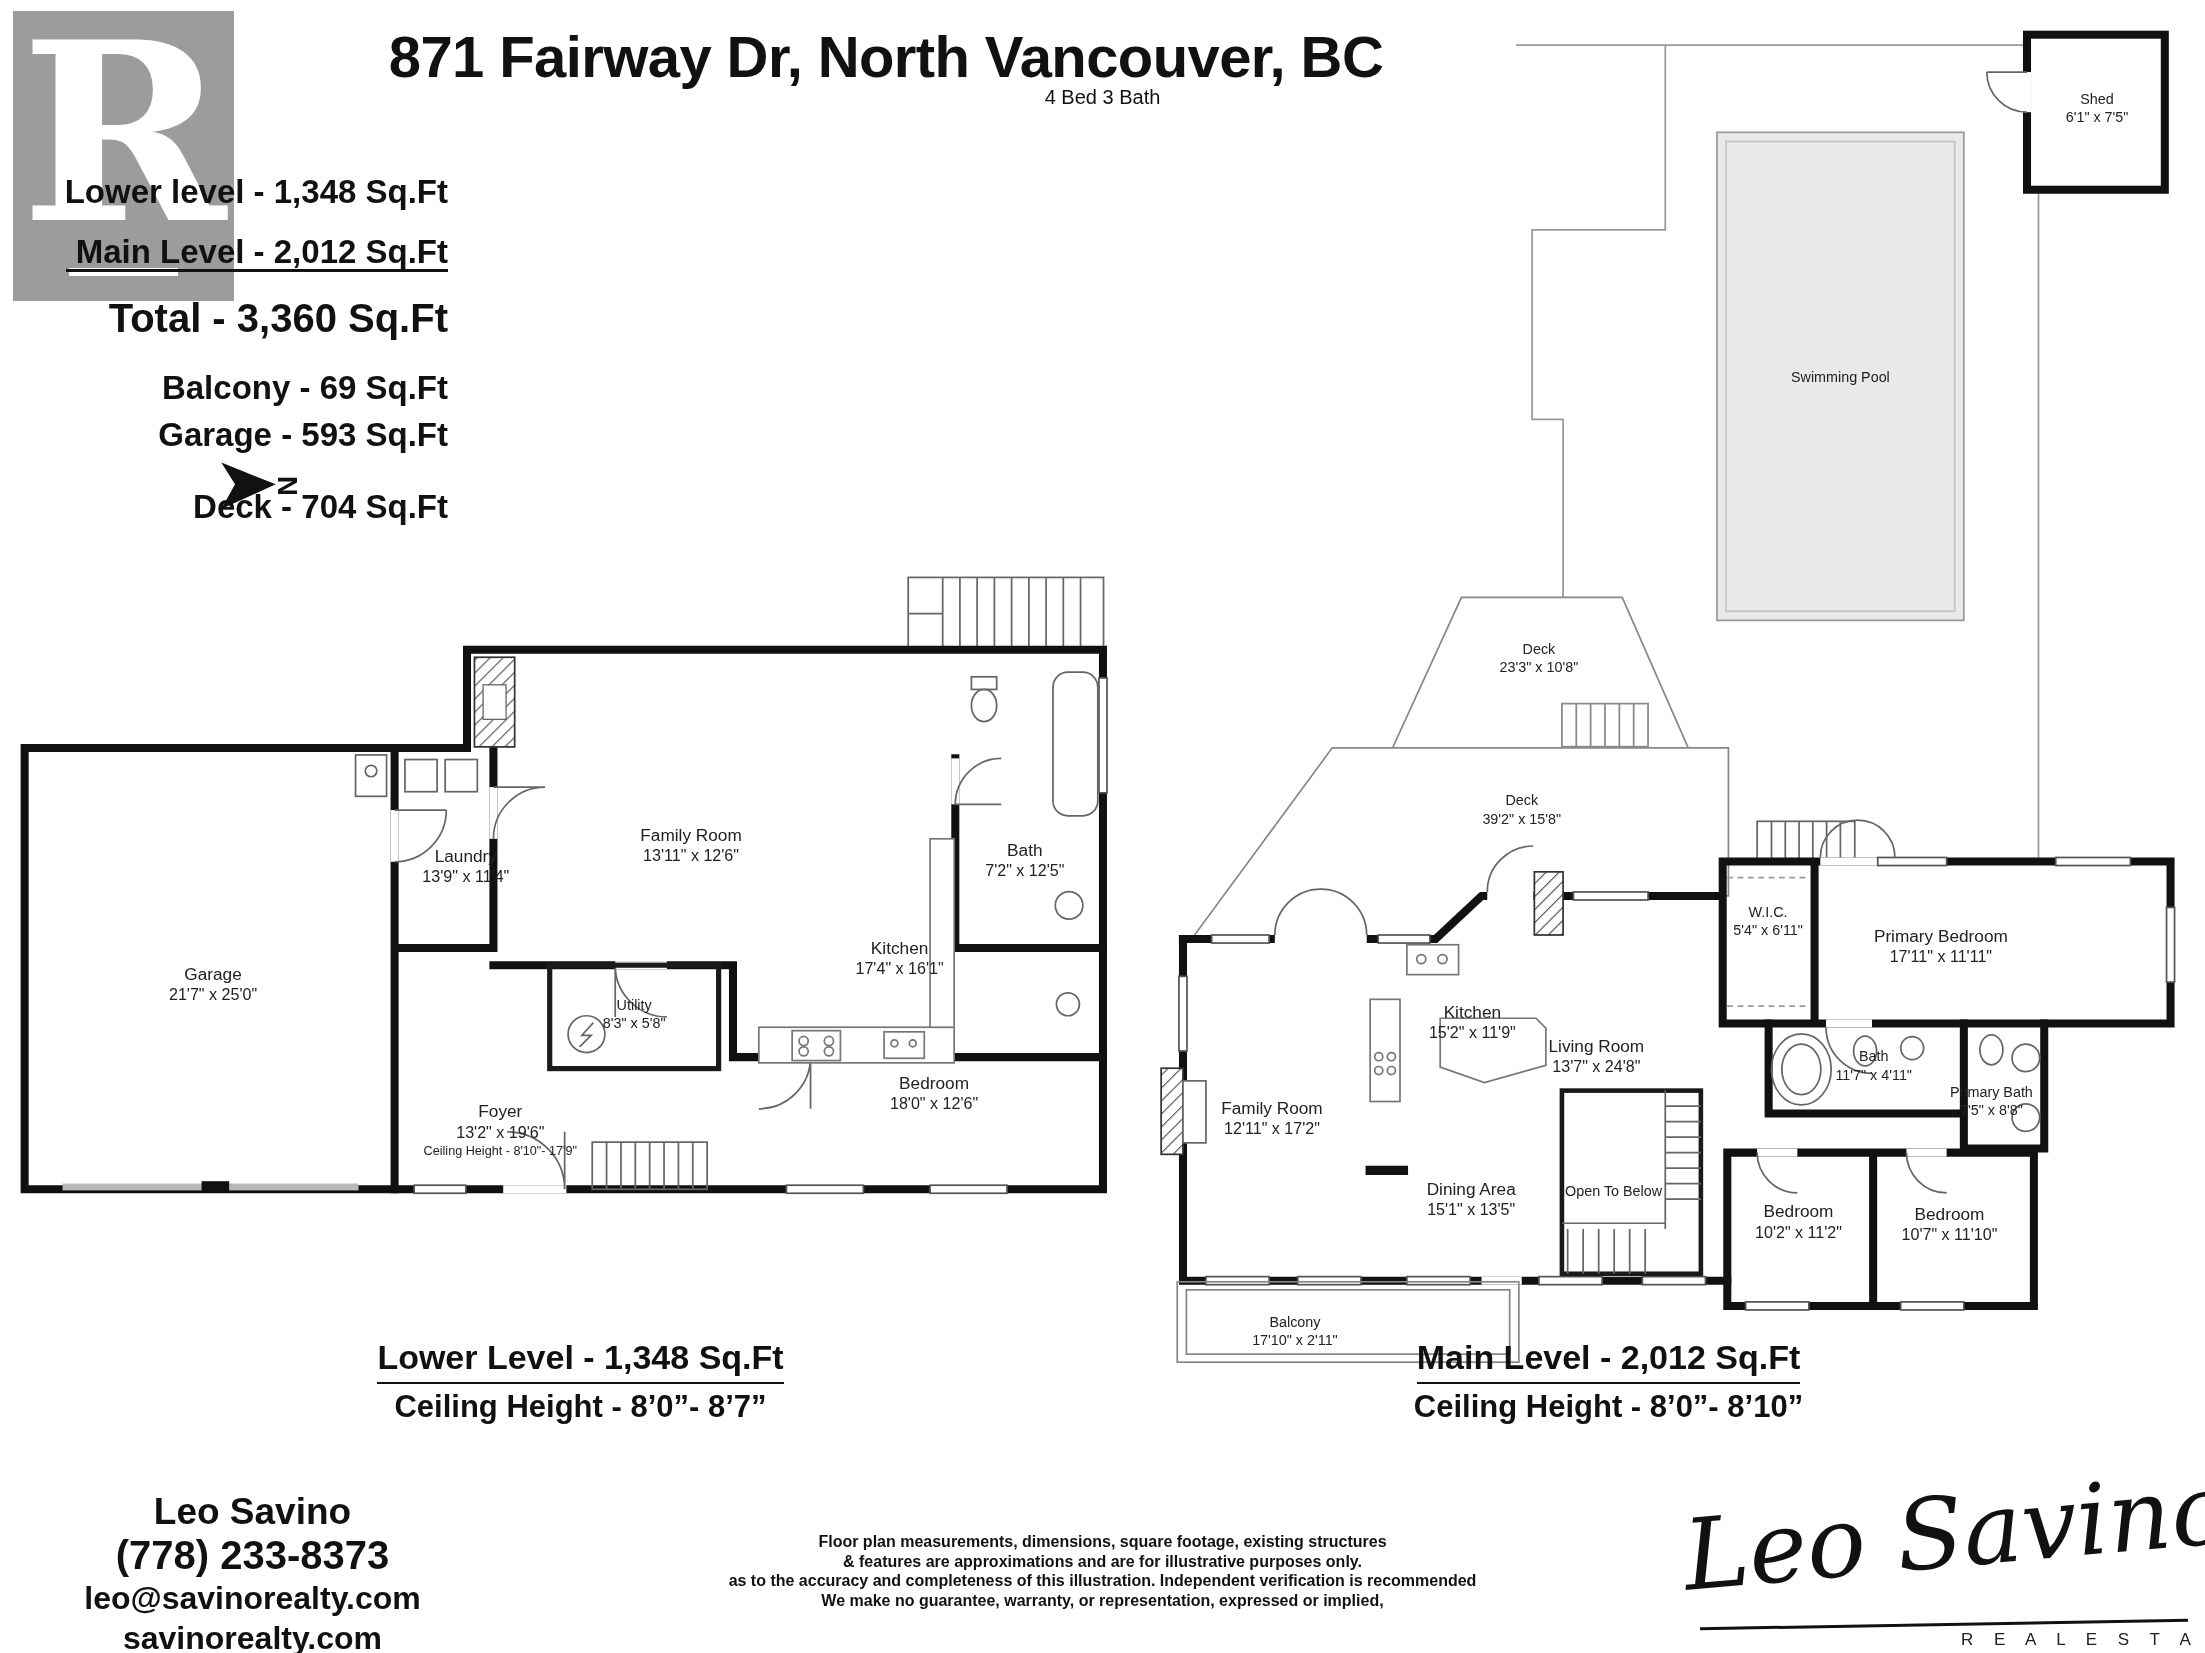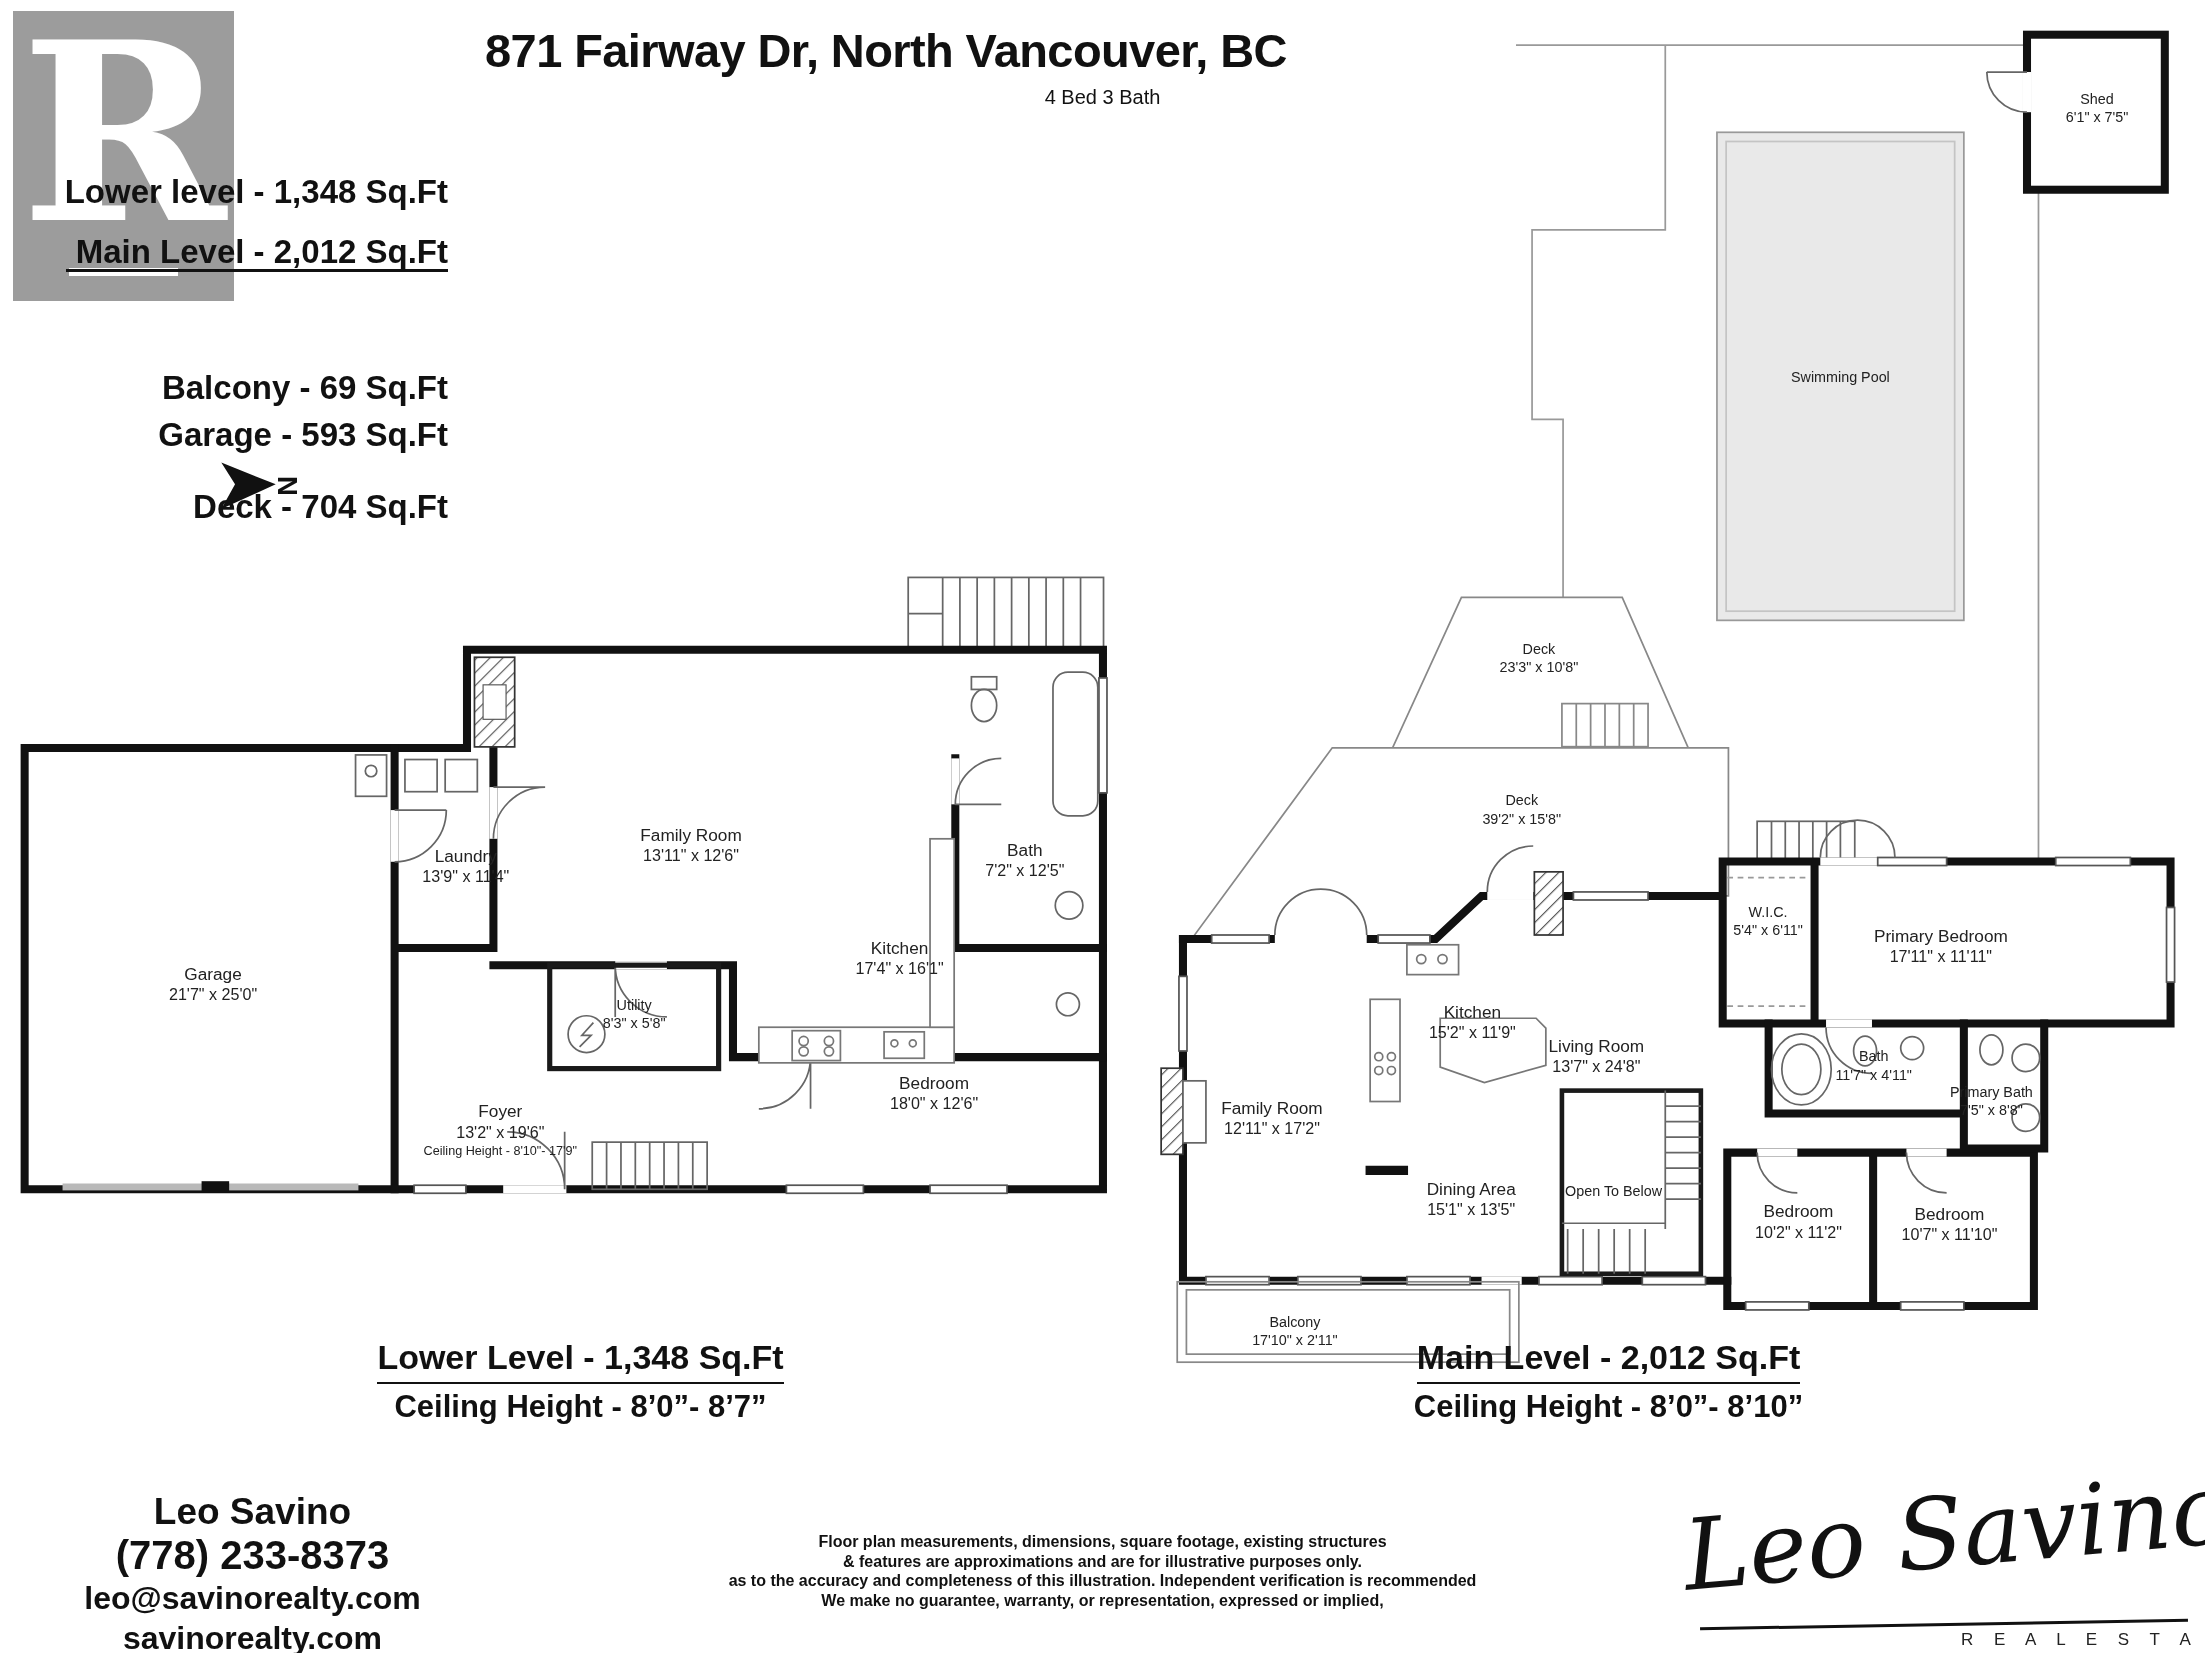--- a/index.html
+++ b/index.html
@@ -1,20 +1,20 @@
 <!DOCTYPE html>
 <html style="font-size:9.2px"><head>
 <meta charset="utf-8">
 <style>
   html,body{margin:0;padding:0;background:#ffffff;}
   .canvas{position:relative;width:2205px;height:1654px;background:#fff;overflow:hidden;
           font-family:"Liberation Sans",sans-serif;color:#111;}
   .abs{position:absolute;}
   
-  .title{left:0;top:23px;width:1772px;text-align:center;font-size:47px;font-weight:700;letter-spacing:-0.6px;}
+  .title{left:0;top:23px;width:1772px;text-align:center;font-size:58px;font-weight:700;letter-spacing:-0.6px;}
   .subtitle{left:0;top:86px;width:2205px;text-align:center;font-size:20px;font-weight:500;}
   
   .logo{left:13.2px;top:11px;width:221px;height:290px;background:#9c9c9c;}
   .logo .r{position:absolute;left:0;top:-23px;width:100%;text-align:center;
            font-family:"DejaVu Serif",serif;font-weight:700;font-size:247px;color:#fff;line-height:290px;}
   .logo .bar{position:absolute;left:56px;top:257px;width:109px;height:8px;background:#fff;}
   .realtor-word{left:15px;top:319px;font-size:45px;font-weight:700;letter-spacing:6.9px;color:#b5b5b5;}
   .realtor-word sup{font-size:22px;}
   
   .sline{position:absolute;right:1757px;white-space:nowrap;font-weight:700;font-size:33px;}
@@ -53,20 +53,21 @@
 <div class="canvas">
 
   <div class="abs logo">
     <div class="r">R</div>
     <div class="bar"></div>
   </div>
 
   <div class="abs sline" style="top:173px;">Lower level - 1,348 Sq.Ft</div>
   <div class="abs sline" style="top:233px;">Main Level - 2,012 Sq.Ft</div>
   <div class="abs sunder"></div>
+  <div class="abs sline total" style="top:296px;">Total - 3,360 Sq.Ft</div>
   <div class="abs sline" style="top:369px;">Balcony - 69 Sq.Ft</div>
   <div class="abs sline" style="top:416px;">Garage - 593 Sq.Ft</div>
   <div class="abs sline" style="top:488px;">Deck -  704 Sq.Ft</div>
 
   <svg class="abs" style="left:212px;top:454px;" width="69" height="63" viewBox="0 0 120 110">
     <polygon points="16,15 111,53 16,96 40,53" fill="#111"></polygon>
   </svg>
   <div class="abs north-n">N</div>
 
   <div class="abs title">871 Fairway Dr, North Vancouver, BC</div>

